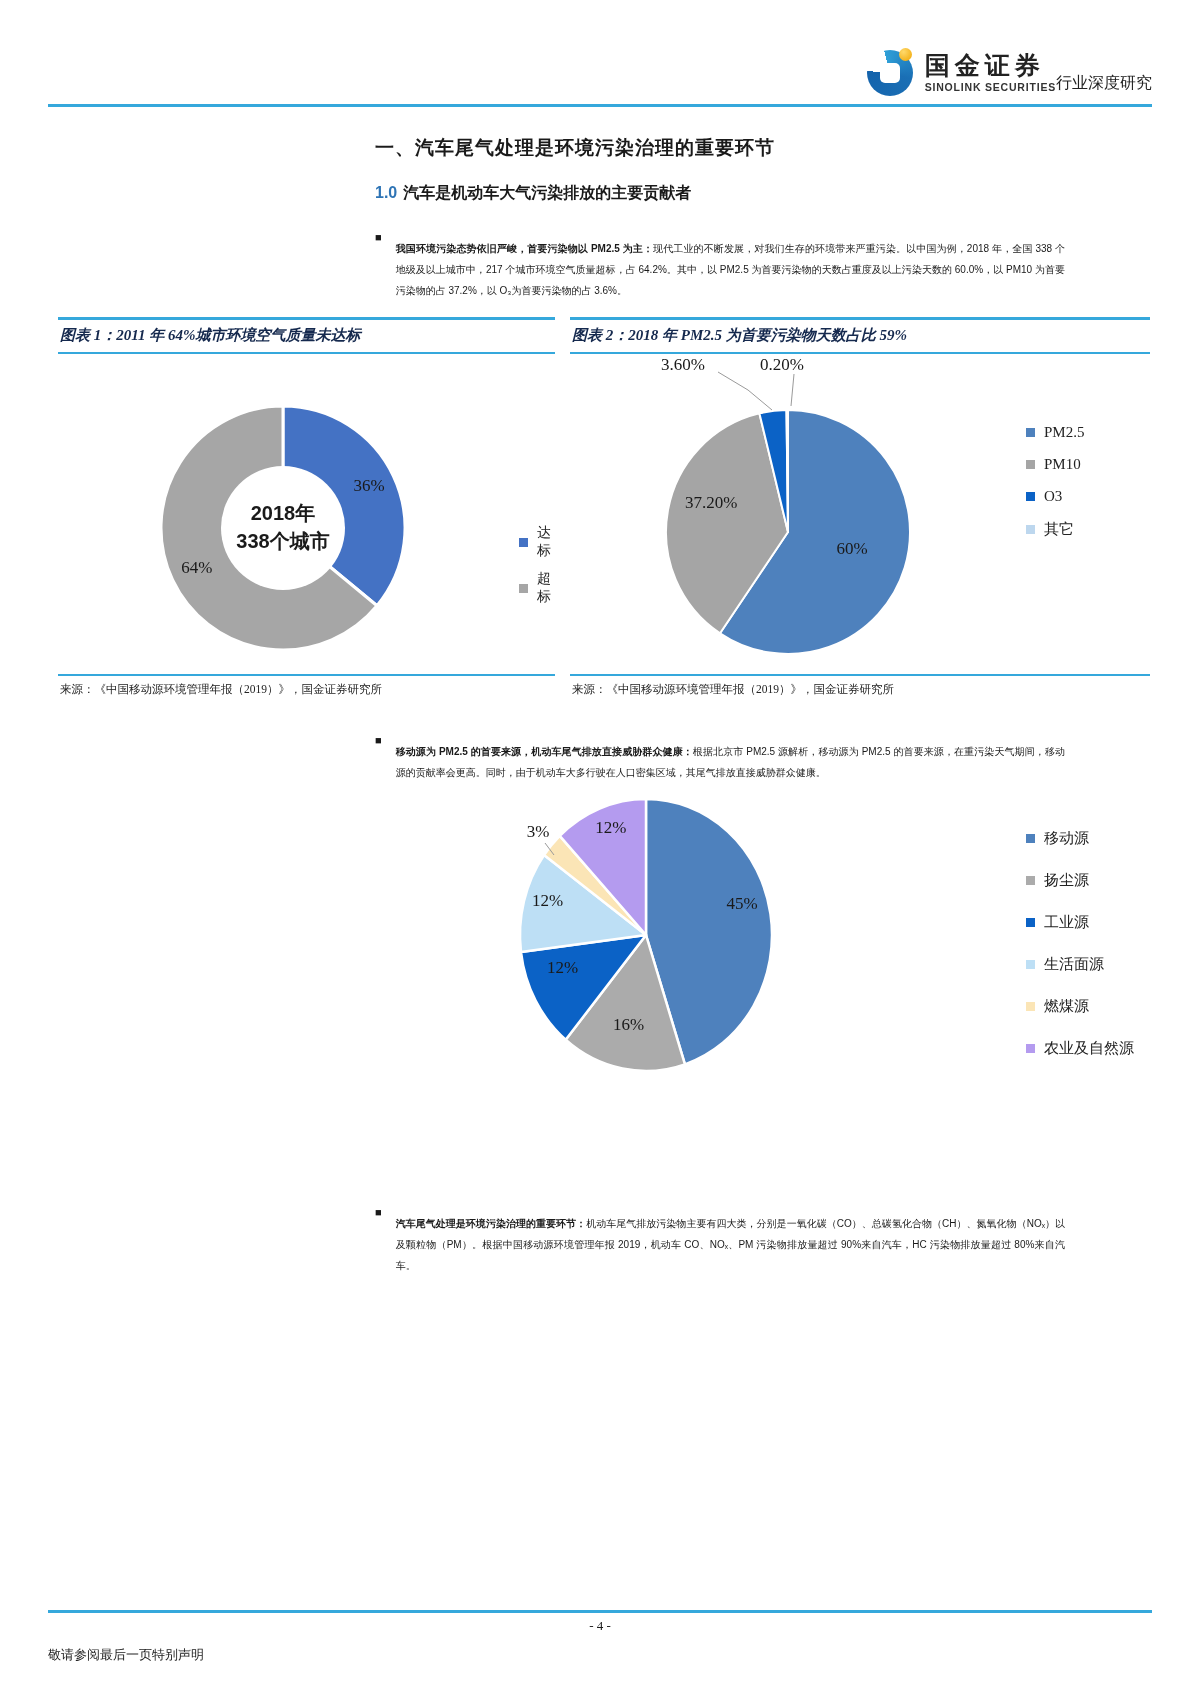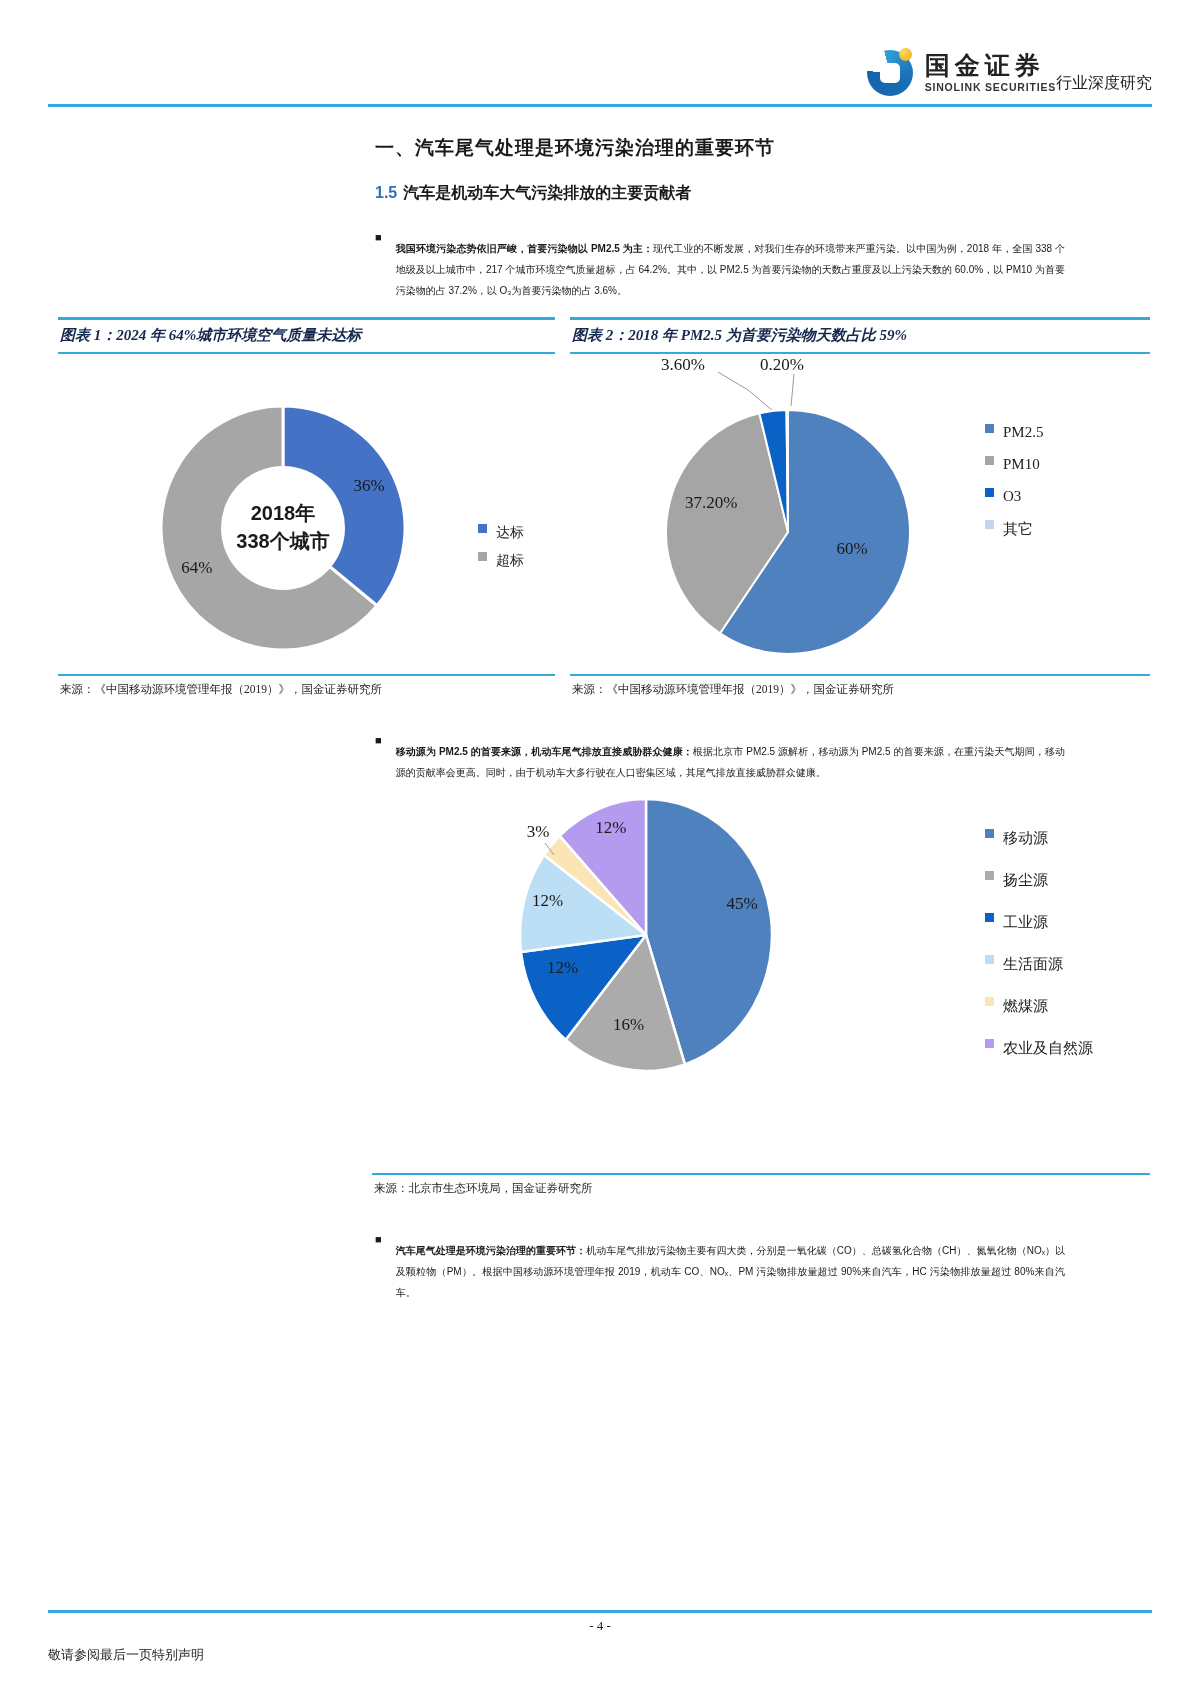--- a/index.html
+++ b/index.html
@@ -52,21 +52,21 @@
   .fig1 .fig-body,.fig2 .fig-body{height:320px;}
   .fig3 .fig-body{height:380px;}
   .fig-source{border-top:2px solid var(--line-blue);padding:6px 2px 4px 2px;
     font-family:"Liberation Serif","DejaVu Serif",serif;font-size:11.5px;color:#222;}
   svg{display:block;}
   svg text{font-family:"Liberation Serif","DejaVu Serif",serif;font-size:17px;fill:var(--ink);}
   svg text.center-lab{font-family:"Liberation Sans","DejaVu Sans",sans-serif;font-size:20px;font-weight:bold;}
 
   .legend{position:absolute;display:flex;flex-direction:column;
     font-family:"Liberation Serif","DejaVu Serif",serif;color:#222;}
-  .legend .lg-row{display:flex;align-items:flex-start;}
+  .legend .lg-row{display:flex;align-items:center;margin-left:41px;}
   .legend .lg-marker{width:9px;height:9px;margin-right:9px;flex:0 0 auto;}
   .lg1{left:420px;top:170px;gap:10px;font-size:14px;}
   .lg2{left:415px;top:70px;gap:15px;font-size:15px;}
   .lg3{left:613px;top:36px;gap:23px;font-size:15px;}
 
   
   .footer{position:absolute;left:48px;right:48px;top:1610px;border-top:3px solid var(--line-blue);}
   .page-num{text-align:center;font-size:13px;margin-top:5px;font-family:"Liberation Serif","DejaVu Serif",serif;}
   .disclaimer{margin-top:12px;font-size:13px;font-family:"Liberation Serif","DejaVu Serif",serif;color:#222;}
 </style>
@@ -84,31 +84,31 @@
         <div class="brand-cn">国金证券</div>
         <div class="brand-en">SINOLINK SECURITIES</div>
       </div>
     </div>
     <div class="doc-type">行业深度研究</div>
   </div>
 
   <div class="text-col">
     <div class="sec-title">一、汽车尾气处理是环境污染治理的重要环节</div>
     <div class="sub-title">
-      <span class="sub-no">1.5</span><span>汽车是机动车大气污染排放的主要贡献者</span>
+      <span class="sub-no">1.0</span><span>汽车是机动车大气污染排放的主要贡献者</span>
     </div>
     <div class="bullet">
       <span class="bq">■</span>
       <p><span class="lead">我国环境污染态势依旧严峻，首要污染物以 PM2.5 为主：</span><span>现代工业的不断发展，对我们生存的环境带来严重污染。以中国为例，2018 年，全国 338 个地级及以上城市中，217 个城市环境空气质量超标，占 64.2%。其中，以 PM2.5 为首要污染物的天数占重度及以上污染天数的 60.0%，以 PM10 为首要污染物的占 37.2%，以 O₃为首要污染物的占 3.6%。</span></p>
     </div>
   </div>
 
   <div class="figrow">
     <div class="fig fig1">
-      <div class="fig-title">图表 1：2024 年 64%城市环境空气质量未达标</div>
+      <div class="fig-title">图表 1：2011 年 64%城市环境空气质量未达标</div>
       <div class="fig-body">
         <svg id="chart1" width="497" height="320" viewBox="0 0 497 320">
             <path d="M 225 174 L 225 52 A 122 122 0 0 1 319.0026156186463 251.7657267493401 Z" fill="#4472C4" stroke="#ffffff" stroke-width="3" stroke-linejoin="round"></path>
             <path d="M 225 174 L 319.0026156186463 251.7657267493401 A 122 122 0 1 1 224.99999999999997 52 Z" fill="#A6A6A6" stroke="#ffffff" stroke-width="3" stroke-linejoin="round"></path>
             <circle cx="225" cy="174" r="62" fill="#ffffff"></circle>
             <text x="311.1033423126664" y="137.48284261466767" text-anchor="middle">36%</text>
             <text x="138.8966576873336" y="218.51715738533233" text-anchor="middle">64%</text>
             <text x="225" y="166" text-anchor="middle" class="center-lab">2018年</text>
             <text x="225" y="194" text-anchor="middle" class="center-lab">338个城市</text>
           </svg>
@@ -207,21 +207,20 @@
           <div class="lg-row">
             <span class="lg-marker" style="background: rgb(251, 229, 182);"></span>
             <span>燃煤源</span>
           </div>
           <div class="lg-row">
             <span class="lg-marker" style="background: rgb(180, 155, 239);"></span>
             <span>农业及自然源</span>
           </div>
         </div>
     </div>
-    <div class="fig-source">来源：北京市生态环境局，国金证券研究所</div>
   </div>
 
   <div class="text-col">
     <div class="bullet" style="margin-top:28px;">
       <span class="bq">■</span>
       <p><span class="lead">汽车尾气处理是环境污染治理的重要环节：</span><span>机动车尾气排放污染物主要有四大类，分别是一氧化碳（CO）、总碳氢化合物（CH）、氮氧化物（NOₓ）以及颗粒物（PM）。根据中国移动源环境管理年报 2019，机动车 CO、NOₓ、PM 污染物排放量超过 90%来自汽车，HC 污染物排放量超过 80%来自汽车。</span></p>
     </div>
   </div>
 
   <div class="footer">

